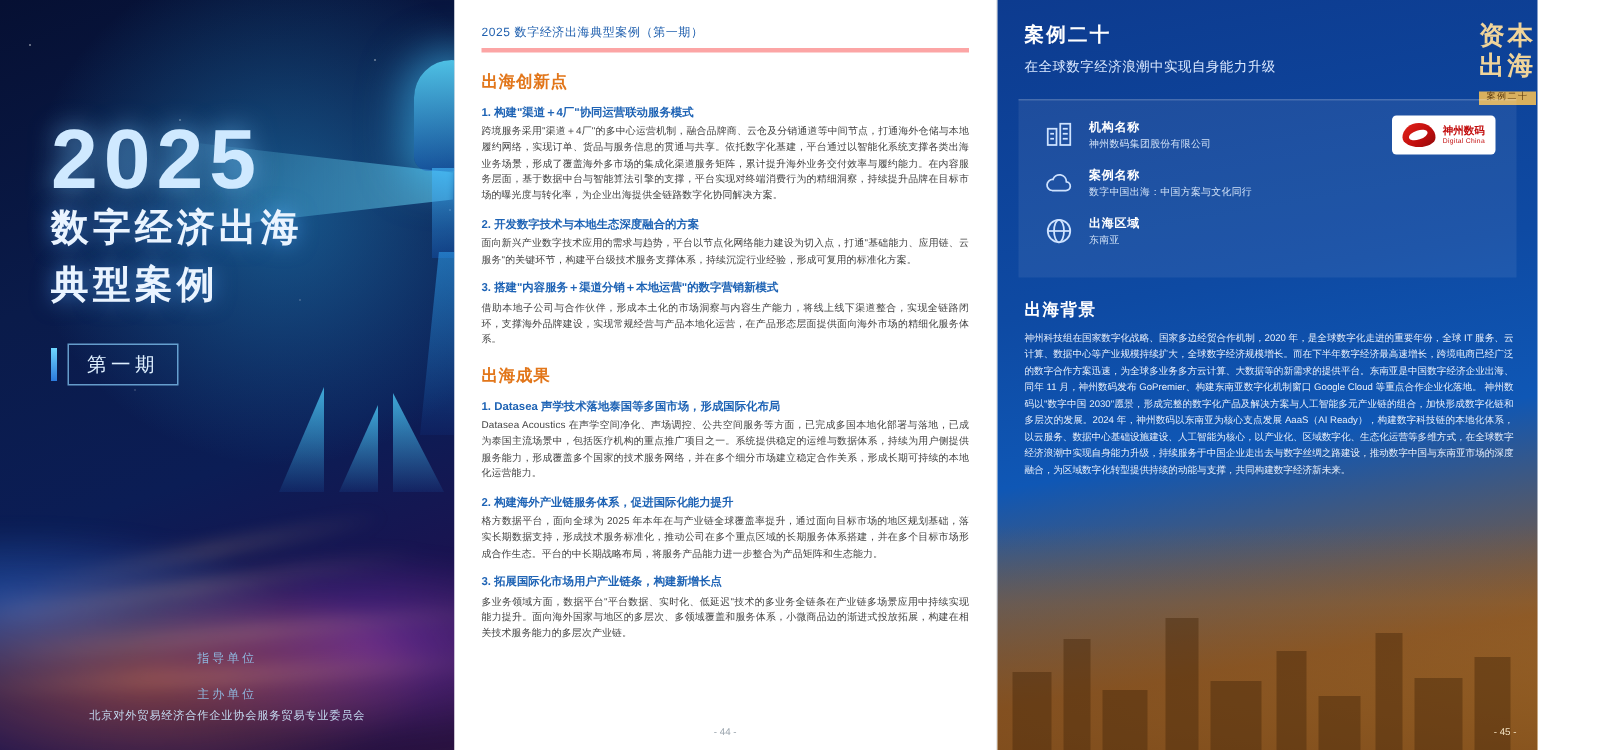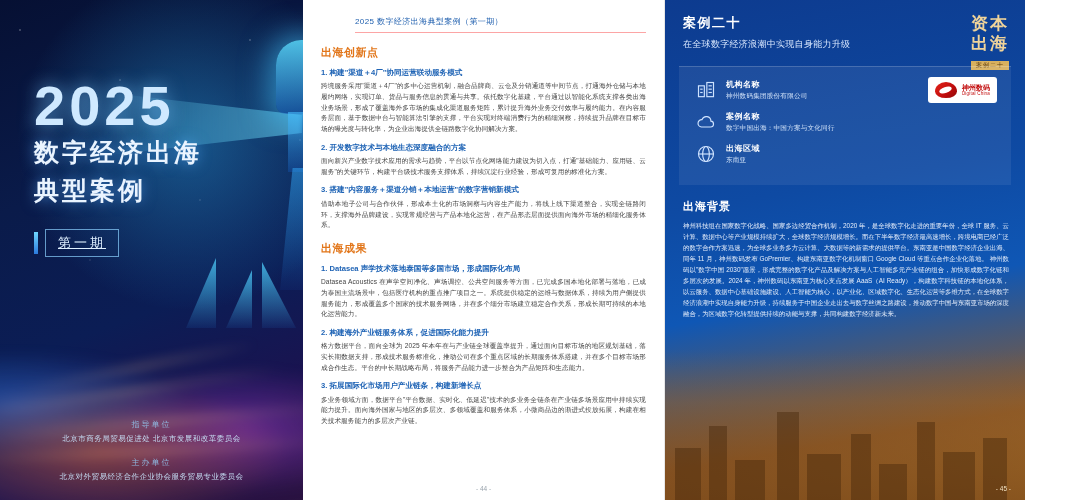--- a/index.html
+++ b/index.html
@@ -101,42 +101,41 @@
     font-size: 25px; font-weight: bold; letter-spacing: 3px;
     color: #eaf4ff; line-height: 1.5;
     text-shadow: 0 0 14px rgba(90,170,255,.6);
   }
   .issue-wrap { margin-top: 20px; display: flex; align-items: center; gap: 7px; }
   .issue-bar { width: 4px; height: 22px; background: linear-gradient(180deg,#6fd6ff,#2c7bdd); }
   .issue-box {
     border: 1px solid rgba(140,210,255,.7);
     color: #dff0ff; font-size: 13px; letter-spacing: 3px;
     padding: 4px 12px;
-    text-decoration: underline;
   }
   .cover-footer {
     position: absolute; z-index: 5; left: 0; right: 0; bottom: 16px;
     text-align: center; color: #a9c7e8; line-height: 1.9;
   }
   .cf-label { font-size: 8px; letter-spacing: 2px; color: #8fb6de; margin-top: 35px; }
   .cf-org { font-size: 7.5px; letter-spacing: .5px; color: #c3d9f0; }
   .cf-date { font-size: 8px; margin-top: 10px; color: #9ec0e2; }
 
   
   .mid {
     width: 362px; height: 500px;
     background: #ffffff;
     padding: 16px 18px 14px 18px;
     position: relative;
     border-right: 1px solid #e7e7e7;
   }
   .mid-header {
     font-size: 8px; color: #1f5fae; letter-spacing: .4px;
-    border-bottom: 1px solid #fca5a5;
-    padding-bottom: 5px; margin-bottom: 12px; margin-left: 34px;
+    border-bottom: 3px solid #fca5a5;
+    padding-bottom: 5px; margin-bottom: 12px;
   }
   .sec-title {
     color: #e2761a; font-size: 11px; font-weight: bold;
     margin: 10px 0 6px 0; letter-spacing: .5px;
   }
   .sub-title {
     color: #1e63b5; font-size: 7.6px; font-weight: bold;
     margin: 7px 0 3px 0; line-height: 1.5;
   }
   .para {
@@ -151,21 +150,21 @@
 
   
   .right {
     position: relative;
     width: 360px; height: 500px;
     background: linear-gradient(170deg, #0d3b8f 0%, #0e4aa3 38%, #0f57b5 58%, #8d5a2a 84%, #b9802f 100%);
     overflow: hidden; color: #fff;
   }
   .right-top {
     position: relative; z-index: 3;
-    height: 66px; padding: 14px 16px 0 18px;
+    height: 66px; padding: 14px 1px 0 18px;
     display: flex; justify-content: space-between; align-items: flex-start;
   }
   .case-no { font-size: 13px; font-weight: bold; letter-spacing: 1.5px; color: #ffffff; }
   .case-title { font-size: 9px; margin-top: 6px; color: #dbe9ff; letter-spacing: .3px; }
   .badge-zb {
     text-align: left; line-height: 1.15; position: relative;
   }
   .badge-zb .zb-text {
     font-size: 17px; font-weight: bold; color: #f0d49a; letter-spacing: 2px;
   }
@@ -262,21 +261,20 @@
         <div>典型案例</div>
       </div>
       <div class="issue-wrap">
         <div class="issue-bar"></div>
         <div class="issue-box">第一期</div>
       </div>
     </div>
 
     <div class="cover-footer">
       <div class="cf-label">指导单位</div>
-      <div class="cf-org">北京市商务局贸易促进处    北京市发展和改革委员会</div>
       <div class="cf-label" style="margin-top:8px;">主办单位</div>
       <div class="cf-org">北京对外贸易经济合作企业协会服务贸易专业委员会</div>
     </div>
   </div>
 
   <div class="mid">
     <div class="mid-header">2025 数字经济出海典型案例（第一期）</div>
 
     <div class="sec-title">出海创新点</div>
 

